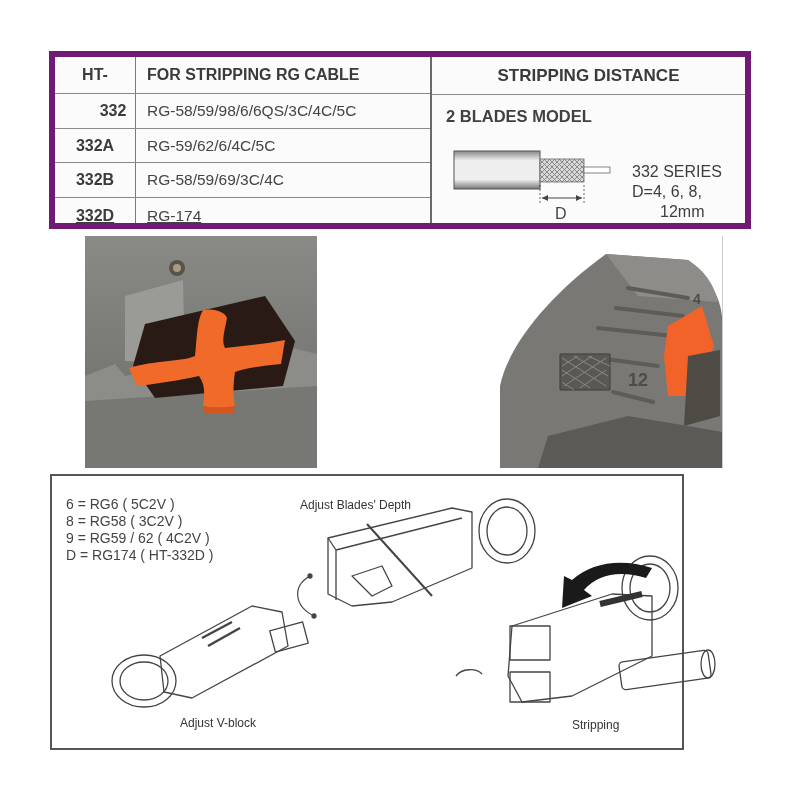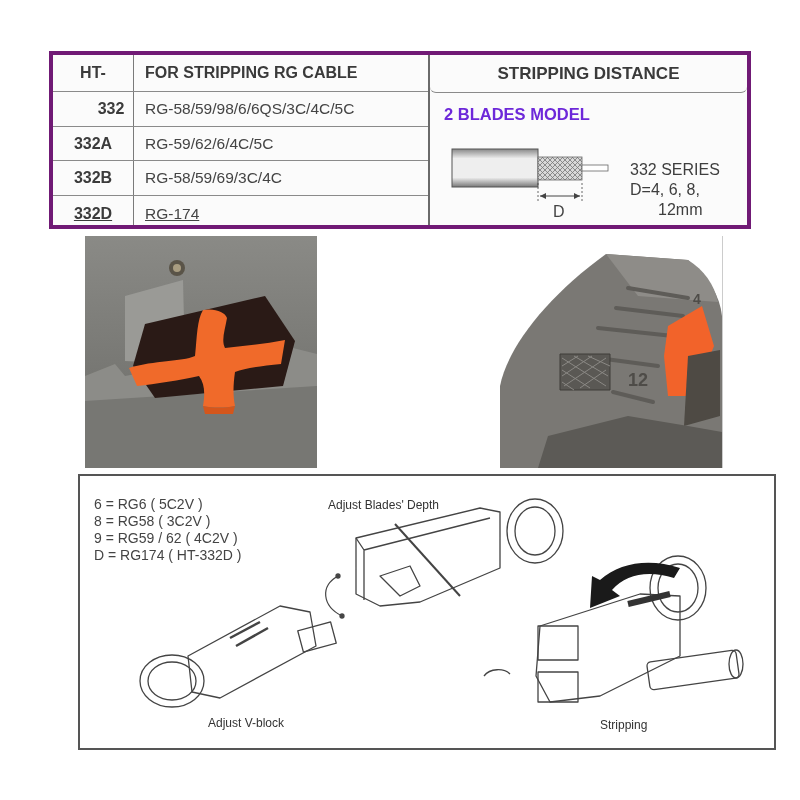--- a/index.html
+++ b/index.html
@@ -1,44 +1,44 @@
 <!DOCTYPE html>
 <html><head>
 <meta charset="utf-8">
 <style>
   html, body { margin: 0; padding: 0; background: #ffffff; }
   body { width: 800px; height: 800px; position: relative; overflow: hidden; font-family: "Liberation Sans", sans-serif; color: #3a3a3a; }
 
   
-  .spec { position: absolute; left: 49px; top: 51px; width: 702px; height: 178px; border: 4px solid #701a75; box-sizing: border-box; background: #fbfbfb; }
+  .spec { position: absolute; left: 49px; top: 51px; width: 702px; height: 178px; border: 6px solid #701a75; box-sizing: border-box; background: #fbfbfb; }
   .spec .col-ht { position: absolute; left: 0; top: 0; width: 80px; height: 100%; border-right: 1.5px solid #7a7a7a; }
   .spec .col-cable { position: absolute; left: 80px; top: 0; width: 295px; height: 100%; border-right: 2px solid #6a6a6a; }
   .spec .col-dist { position: absolute; left: 377px; top: 0; right: 0; height: 100%; }
   .row { position: absolute; left: 0; right: 0; box-sizing: border-box; border-bottom: 1.5px solid #8a8a8a; display: flex; align-items: center; }
   .row.head { top: 0; height: 37px; }
   .r1 { top: 37px; height: 35px; padding-left: 36px; }
   .r2 { top: 72px; height: 34px; }
   .r3 { top: 106px; height: 35px; }
   .r4 { top: 141px; height: 35px; border-bottom: none; text-decoration: underline; }
   .ht-cell { justify-content: center; font-weight: bold; font-size: 16px; color: #3b3b3b; }
   .cable-cell { padding-left: 12px; font-size: 15.5px; color: #444; }
   .head .cable-cell, .cable-head { font-weight: bold; font-size: 16px; color: #3a3a3a; }
-  .dist-head { position: absolute; left: 0; right: 0; top: 0; height: 37px; border-bottom: 1.5px solid #8a8a8a; display: flex; align-items: center; justify-content: center; font-weight: bold; font-size: 17px; color: #3a3a3a; border-radius: 6px; }
-  .blades-title { position: absolute; left: 14px; top: 50px; font-weight: bold; font-size: 16.5px; color: #6d28d9; }
+  .dist-head { position: absolute; left: 0; right: 0; top: 0; height: 37px; border-bottom: 1.5px solid #8a8a8a; display: flex; align-items: center; justify-content: center; font-weight: bold; font-size: 17px; color: #3a3a3a; }
+  .blades-title { position: absolute; left: 14px; top: 50px; font-weight: bold; font-size: 16.5px; color: #404040; }
   .series { position: absolute; left: 200px; top: 105px; font-size: 16px; line-height: 20px; color: #3e3e3e; }
   .series div:nth-child(3) { padding-left: 28px; }
   .cable-svg { position: absolute; left: 20px; top: 90px; }
 
   
   .photo { position: absolute; overflow: hidden; }
   .photo-left { left: 85px; top: 236px; width: 232px; height: 232px; background: #7a7a76; }
   .photo-right { left: 488px; top: 236px; width: 234px; height: 232px; background: #fff; border-right: 1px solid #ccc; }
 
   
-  .instr { position: absolute; left: 50px; top: 474px; width: 698px; height: 276px; border: 2px solid #555; box-sizing: border-box; background: #fff; margin-left: 28px; }
+  .instr { position: absolute; left: 50px; top: 474px; width: 634px; height: 276px; border: 2px solid #555; box-sizing: border-box; background: #fff; }
   .legend { position: absolute; left: 14px; top: 20px; font-size: 14px; line-height: 17px; color: #444; }
   .caption { position: absolute; font-size: 12px; color: #333; }
   .cap-depth { left: 248px; top: 22px; }
   .cap-vblock { left: 128px; top: 240px; }
   .cap-strip { left: 520px; top: 242px; }
   .instr svg { position: absolute; left: 0; top: 0; }
 </style>
 </head>
 <body>
 

